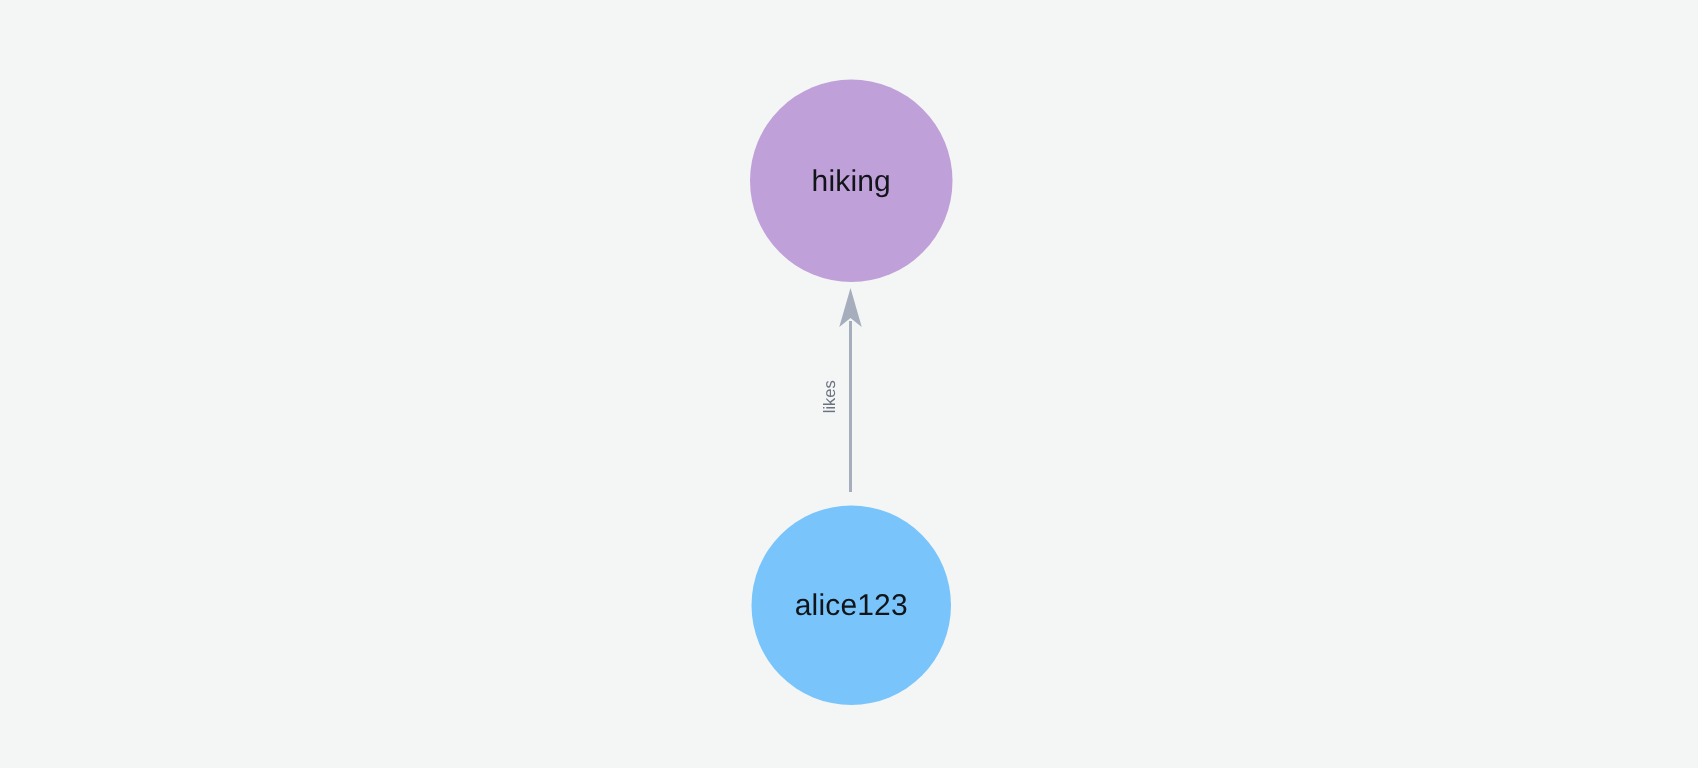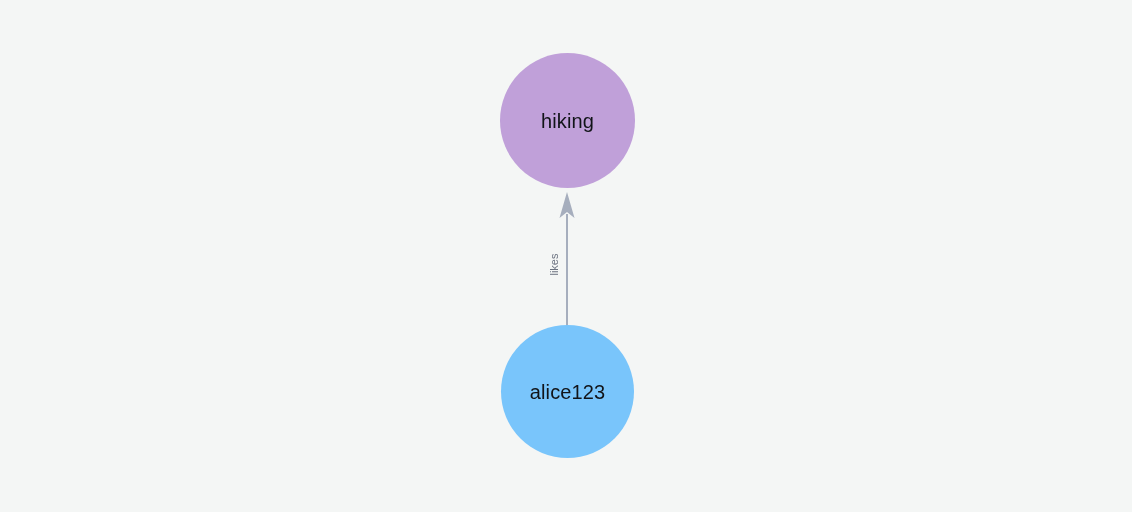--- a/index.html
+++ b/index.html
@@ -46,21 +46,21 @@
   }
   #node-hiking {
     left: 500px;
     top: 53px;
     width: 135px;
     height: 135px;
     background: #c0a0d9;
   }
   #node-alice123 {
     left: 501px;
-    top: 325px;
+    top: 337px;
     width: 133px;
     height: 133px;
     background: #79c5fb;
   }
   .edge-label {
     position: absolute;
     font-family: "Liberation Sans", sans-serif;
     font-size: 11px;
     color: #6b7280;
     white-space: nowrap;

